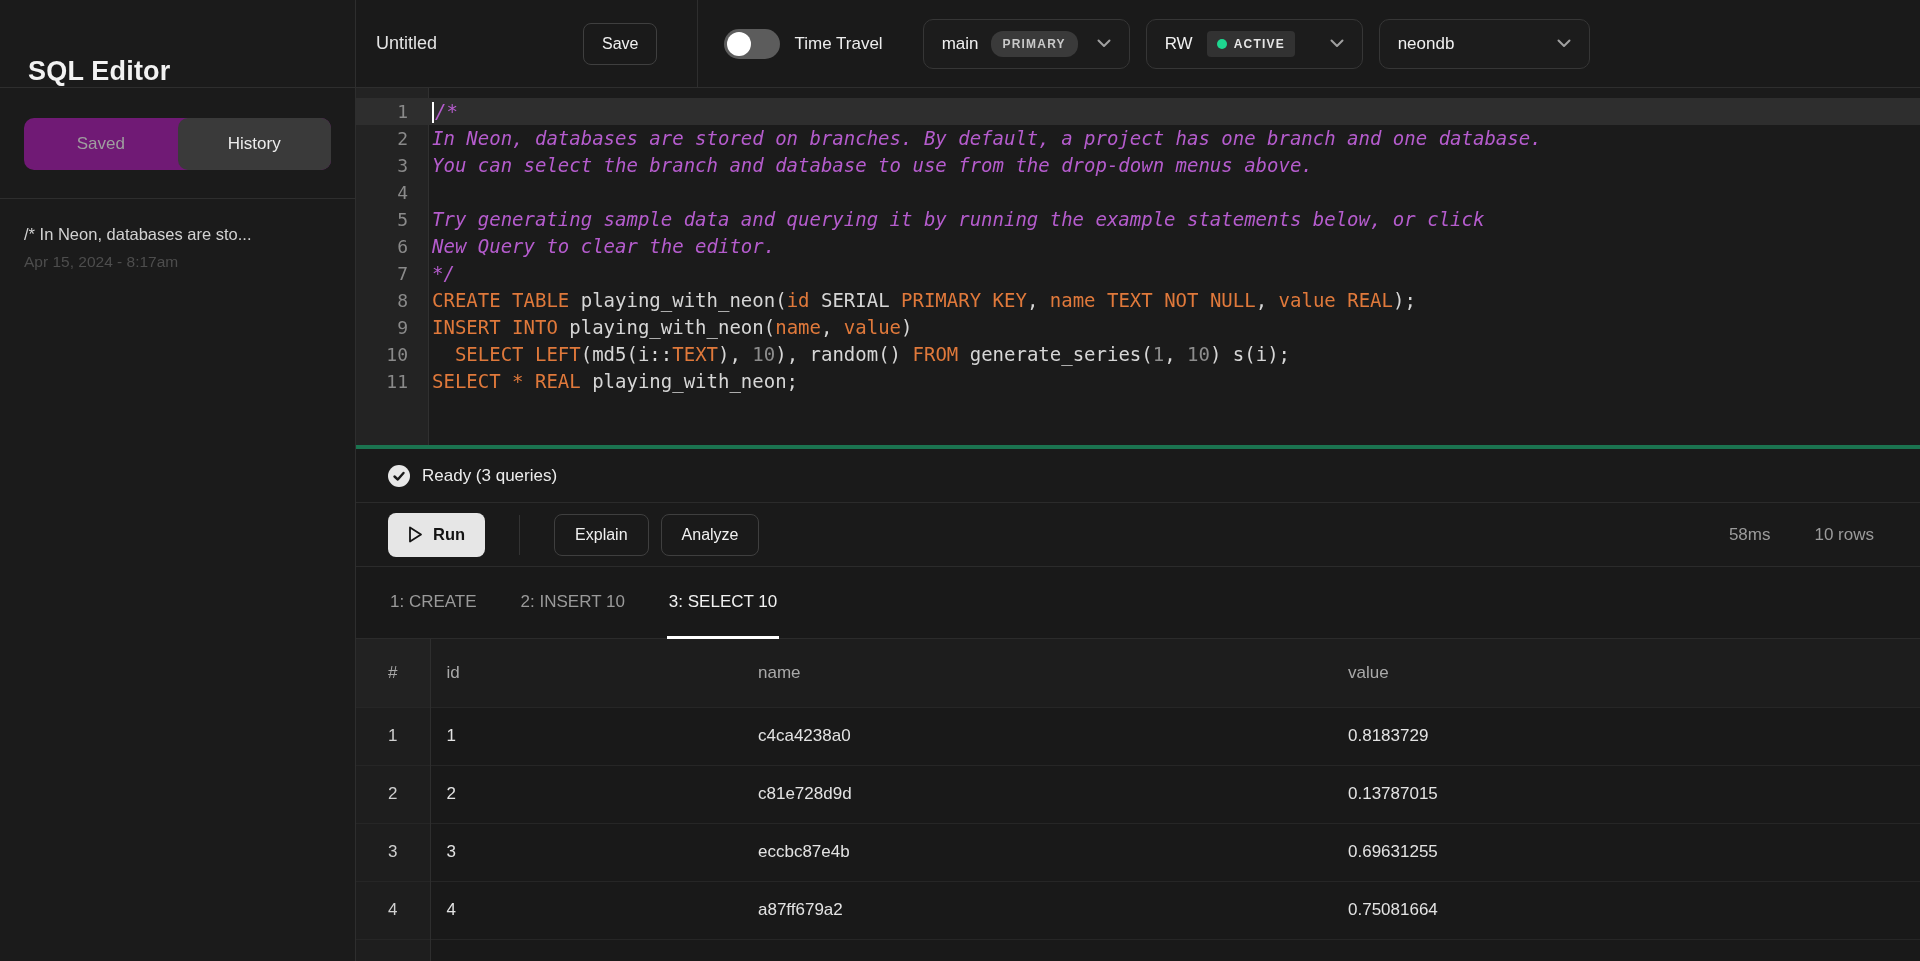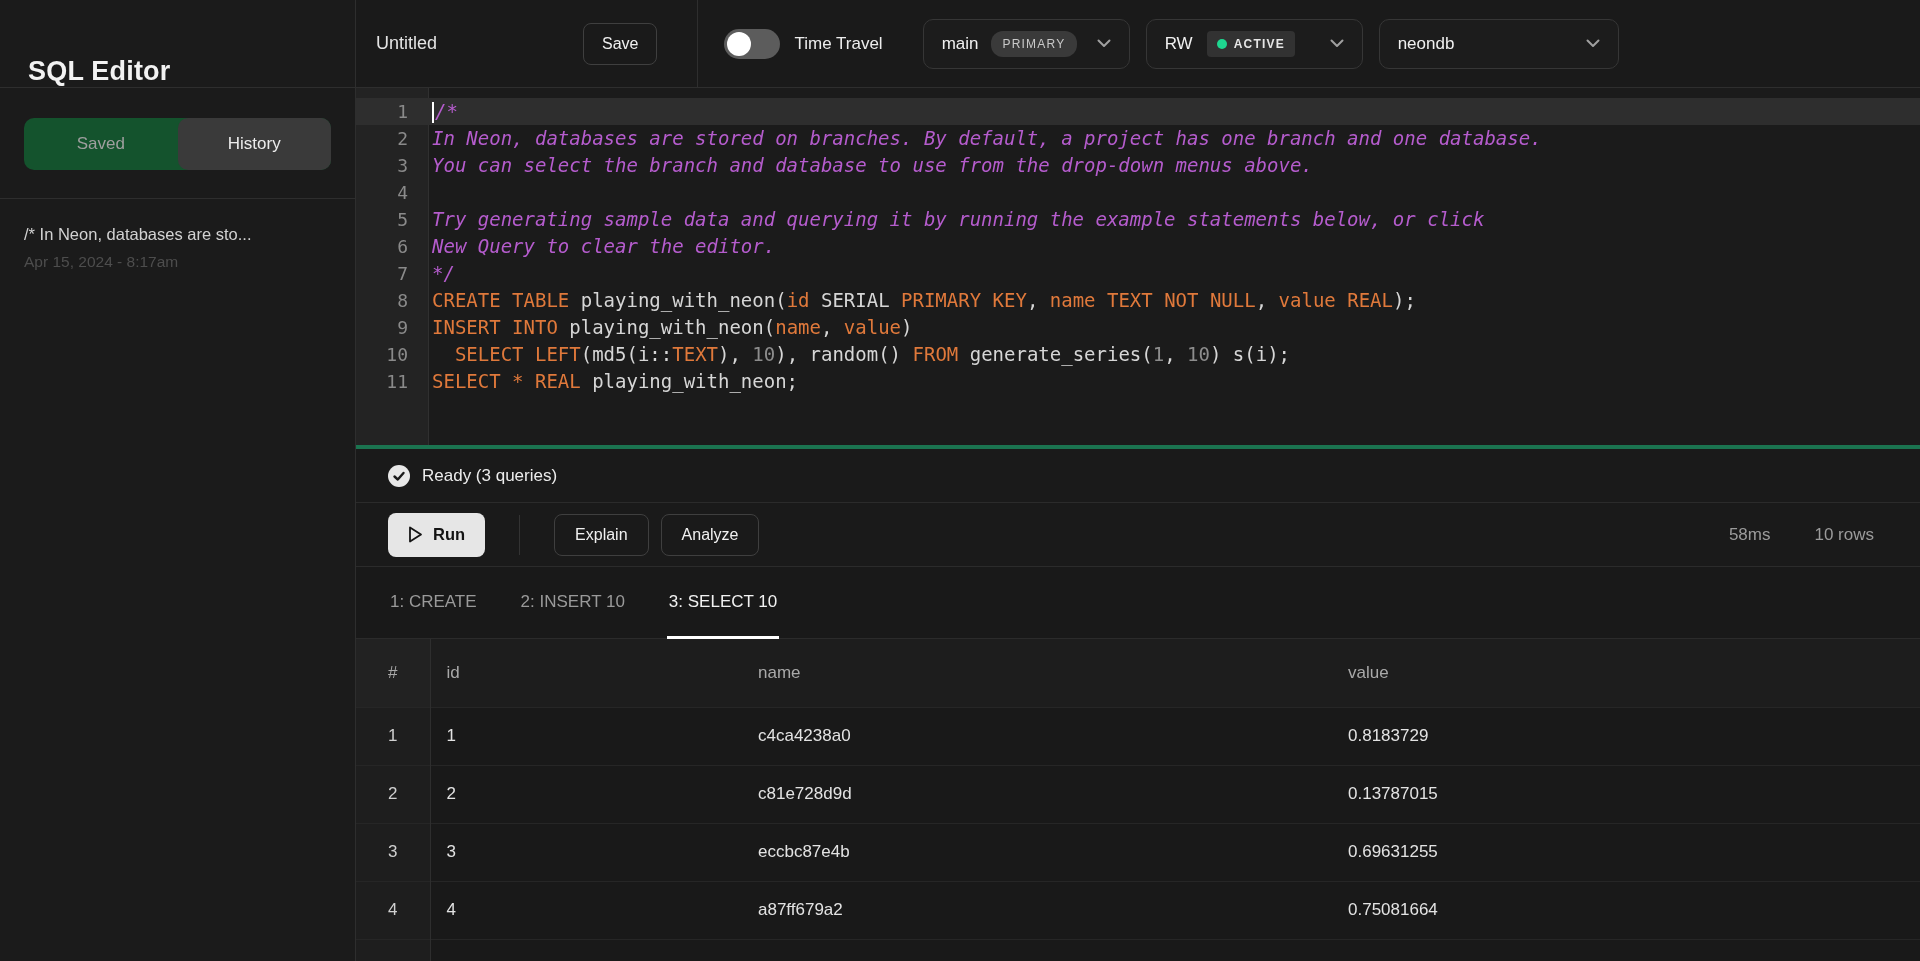--- a/index.html
+++ b/index.html
@@ -5,44 +5,44 @@
   * { margin:0; padding:0; box-sizing:border-box; }
   html,body { width:1920px; height:961px; overflow:hidden; background:#171717;
     font-family:"Liberation Sans","DejaVu Sans",sans-serif; color:#e6e6e6; }
   .app { display:flex; width:1920px; height:961px; }
 
   
   .sidebar { width:356px; min-width:356px; background:#1b1b1b; border-right:1px solid #2e2e2e; display:flex; flex-direction:column; }
   .sb-header { height:88px; border-bottom:1px solid #2e2e2e; display:flex; align-items:flex-end; padding-left:28px; }
   .sb-title { font-size:27px; font-weight:700; color:#f2f2f2; letter-spacing:.2px; }
   .seg-wrap { padding:30px 24px 28px 24px; border-bottom:1px solid #2e2e2e; }
-  .seg { display:flex; background:#14532d; border-radius:10px; height:52px; }
+  .seg { display:flex; background:#701a75; border-radius:10px; height:52px; }
   .seg-btn { flex:1; border:none; background:transparent; color:#9f9f9f; font-size:17px; border-radius:10px; cursor:pointer; font-family:inherit; }
   .seg-btn.active { background:#3a3a3a; color:#ececec; }
   .history-item { padding:26px 24px 0 24px; cursor:pointer; }
   .hist-title { font-size:16.5px; color:#d2d2d2; white-space:nowrap; overflow:hidden; }
   .hist-date { font-size:15.5px; color:#4d4d4d; margin-top:9px; }
 
   
   .main { flex:1; display:flex; flex-direction:column; background:#1a1a1a; }
 
   .topbar { height:88px; min-height:88px; border-bottom:1px solid #2e2e2e; display:flex; align-items:center; padding-left:20px; }
   .query-name { width:207px; font-size:18px; color:#e4e4e4; }
   .btn { background:transparent; border:1px solid #3f3f3f; border-radius:8px; color:#f0f0f0; font-size:16px; padding:11px 18px; cursor:pointer; font-family:inherit; }
   .vdiv-top { width:1px; height:88px; background:#2e2e2e; margin-left:40px; }
   .toggle { margin-left:26px; width:56px; height:30px; border-radius:16px; background:#5c5c5c; position:relative; cursor:pointer; }
   .toggle .knob { position:absolute; left:3px; top:3px; width:24px; height:24px; border-radius:50%; background:#ffffff; }
   .toggle-label { margin-left:14px; font-size:17px; color:#ececec; }
   .dd { height:50px; border:1px solid #363636; border-radius:10px; display:flex; align-items:center; padding:0 18px; cursor:pointer; background:#1c1c1c; }
   .dd-branch { margin-left:40px; width:207px; }
   .dd-compute { margin-left:16px; width:217px; }
-  .dd-database { margin-left:16px; width:240px; }
+  .dd-database { margin-left:16px; width:211px; }
   .dd-name { font-size:17px; color:#f0f0f0; }
   .chev { margin-left:auto; display:flex; }
-  .badge-pill { margin-left:12px; background:#3a3a3a; color:#c9c9c9; font-size:12px; letter-spacing:1.2px; font-weight:400; padding:6px 12px; border-radius:12px; }
+  .badge-pill { margin-left:12px; background:#3a3a3a; color:#c9c9c9; font-size:12px; letter-spacing:1.2px; font-weight:700; padding:6px 12px; border-radius:12px; }
   .badge-rect { margin-left:14px; background:#323232; color:#e6e6e6; font-size:12px; letter-spacing:1.2px; font-weight:600; padding:6px 10px; border-radius:4px; display:flex; align-items:center; gap:7px; }
   .dot { width:10px; height:10px; border-radius:50%; background:#1ed790; }
 
   
   .editor { height:357px; min-height:357px; background:#1b1b1b; position:relative; padding-top:10px;
     font-family:"DejaVu Sans Mono","Liberation Mono",monospace; font-size:19px; overflow:hidden; cursor:text; }
   .editor::before { content:""; position:absolute; left:0; top:0; width:72px; height:100%; background:#232323; border-right:1px solid #303030; }
   .line { display:flex; height:27px; line-height:27px; position:relative; }
   .line.active { background:#2e2e2e; }
   .ln { width:72px; min-width:72px; text-align:right; padding-right:20px; color:#8a8a8a; font-size:18px; position:relative; z-index:1; }

